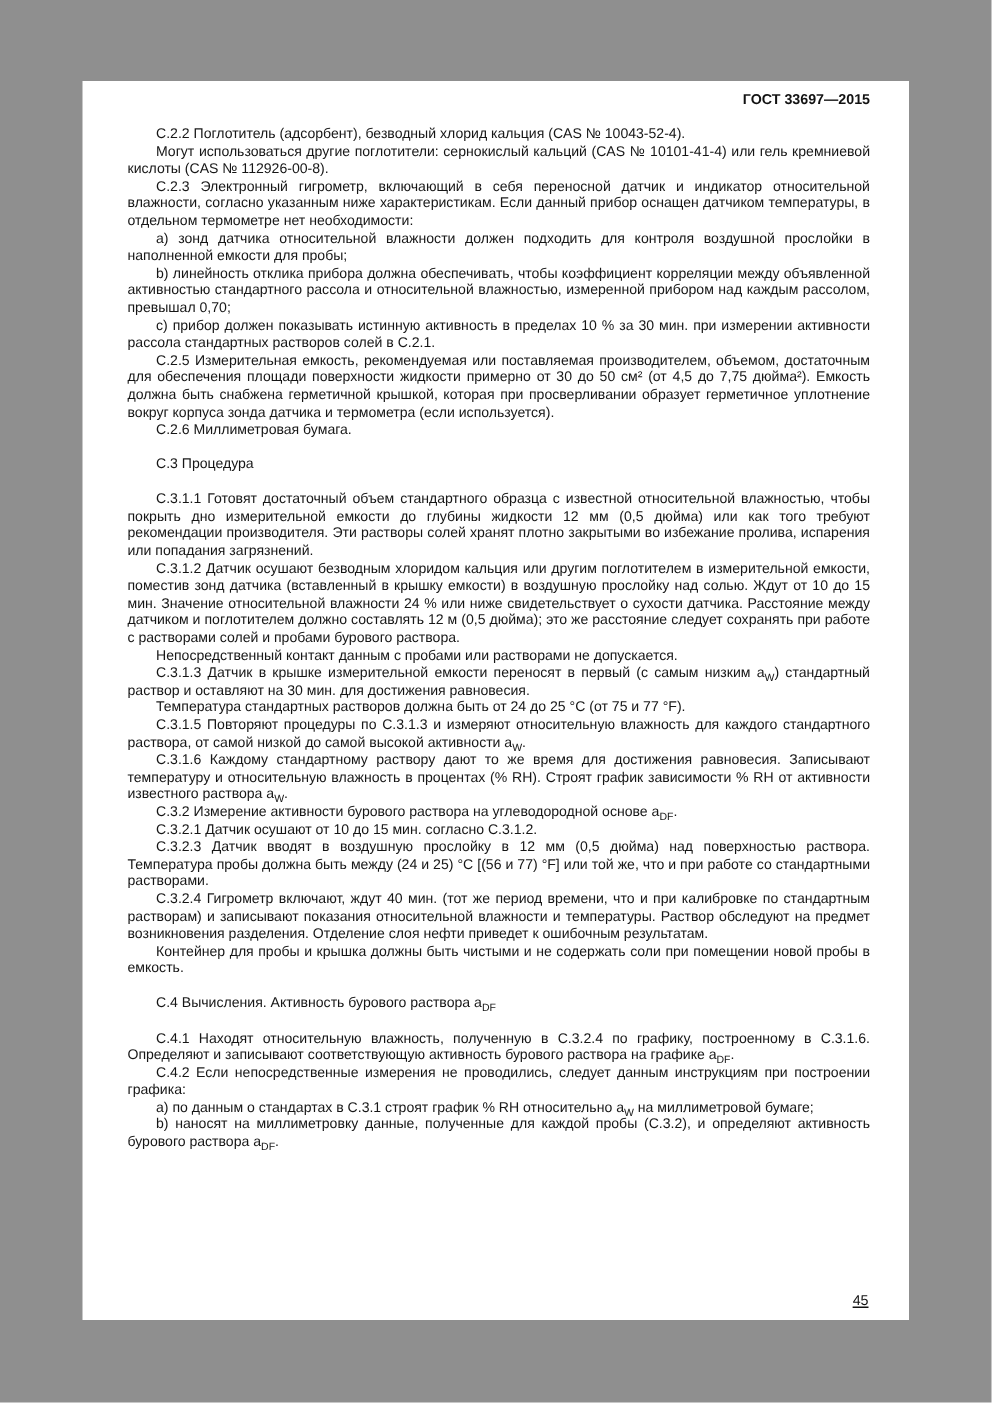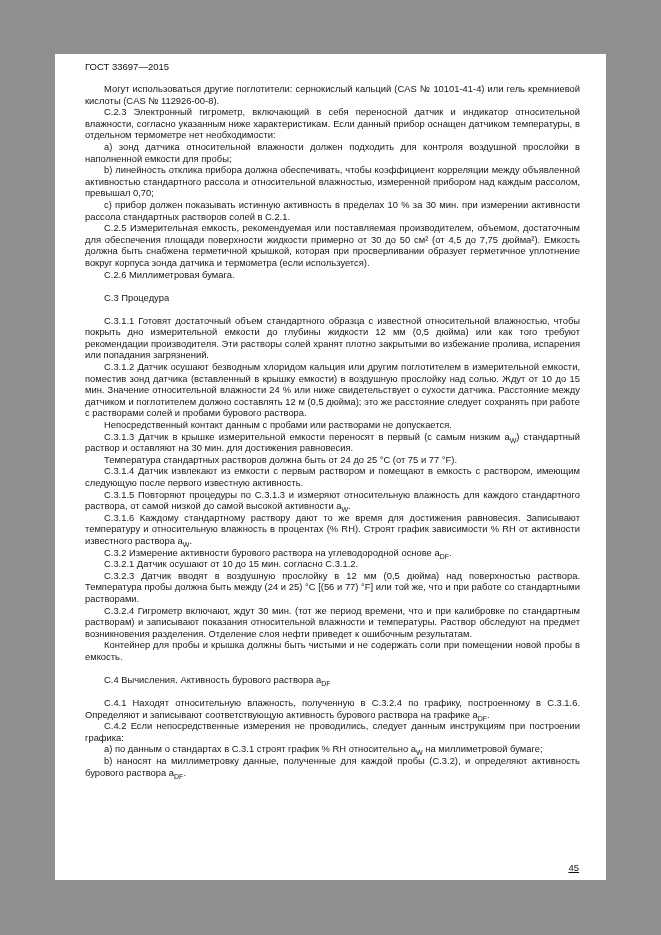--- a/index.html
+++ b/index.html
@@ -27,22 +27,22 @@
     height: 826px;
     background: #ffffff;
   }
   .page-inner {
     position: absolute;
     left: 30px;
     right: 26px;
     top: 7px;
   }
   .doc-header {
-    text-align: left;
-    font-weight: normal;
+    text-align: right;
+    font-weight: bold;
     font-size: 9.5px;
     color: #111;
     margin: 0 0 11px 0;
   }
   .doc-body {
     font-size: 9.4px;
     line-height: 11.6px;
     color: #161616;
   }
   p.para {
@@ -69,40 +69,40 @@
   }
 </style>
 </head>
 <body>
 
 <div class="viewport">
   <div class="page">
     <div class="page-inner">
       <div class="doc-header">ГОСТ 33697—2015</div>
       <div class="doc-body">
+          <p class="para">С.2.2 Поглотитель (адсорбент), безводный хлорид кальция (CAS № 10043-52-4).</p>
           <p class="para">Могут использоваться другие поглотители: сернокислый кальций (CAS № 10101-41-4) или гель кремниевой кислоты (CAS № 112926-00-8).</p>
           <p class="para">С.2.3 Электронный гигрометр, включающий в себя переносной датчик и индикатор относительной влажности, согласно указанным ниже характеристикам. Если данный прибор оснащен датчиком температуры, в отдельном термометре нет необходимости:</p>
           <p class="para">а) зонд датчика относительной влажности должен подходить для контроля воздушной прослойки в наполненной емкости для пробы;</p>
           <p class="para">b) линейность отклика прибора должна обеспечивать, чтобы коэффициент корреляции между объявленной активностью стандартного рассола и относительной влажностью, измеренной прибором над каждым рассолом, превышал 0,70;</p>
           <p class="para">с) прибор должен показывать истинную активность в пределах 10 % за 30 мин. при измерении активности рассола стандартных растворов солей в С.2.1.</p>
           <p class="para">С.2.5 Измерительная емкость, рекомендуемая или поставляемая производителем, объемом, достаточным для обеспечения площади поверхности жидкости примерно от 30 до 50 см² (от 4,5 до 7,75 дюйма²). Емкость должна быть снабжена герметичной крышкой, которая при просверливании образует герметичное уплотнение вокруг корпуса зонда датчика и термометра (если используется).</p>
           <p class="para">С.2.6 Миллиметровая бумага.</p>
           <p class="para h">С.3 Процедура</p>
           <p class="para">С.3.1.1 Готовят достаточный объем стандартного образца с известной относительной влажностью, чтобы покрыть дно измерительной емкости до глубины жидкости 12 мм (0,5 дюйма) или как того требуют рекомендации производителя. Эти растворы солей хранят плотно закрытыми во избежание пролива, испарения или попадания загрязнений.</p>
           <p class="para">С.3.1.2 Датчик осушают безводным хлоридом кальция или другим поглотителем в измерительной емкости, поместив зонд датчика (вставленный в крышку емкости) в воздушную прослойку над солью. Ждут от 10 до 15 мин. Значение относительной влажности 24 % или ниже свидетельствует о сухости датчика. Расстояние между датчиком и поглотителем должно составлять 12 м (0,5 дюйма); это же расстояние следует сохранять при работе с растворами солей и пробами бурового раствора.</p>
           <p class="para">Непосредственный контакт данным с пробами или растворами не допускается.</p>
           <p class="para">С.3.1.3 Датчик в крышке измерительной емкости переносят в первый (с самым низким a<sub>W</sub>) стандартный раствор и оставляют на 30 мин. для достижения равновесия.</p>
           <p class="para">Температура стандартных растворов должна быть от 24 до 25 °С (от 75 и 77 °F).</p>
-          <p class="para">С.3.1.4 Датчик извлекают из емкости с первым раствором и помещают в емкость с раствором, имеющим следующую после первого известную активность.</p>
           <p class="para">С.3.1.5 Повторяют процедуры по С.3.1.3 и измеряют относительную влажность для каждого стандартного раствора, от самой низкой до самой высокой активности a<sub>W</sub>.</p>
           <p class="para">С.3.1.6 Каждому стандартному раствору дают то же время для достижения равновесия. Записывают температуру и относительную влажность в процентах (% RH). Строят график зависимости % RH от активности известного раствора a<sub>W</sub>.</p>
           <p class="para">С.3.2 Измерение активности бурового раствора на углеводородной основе a<sub>DF</sub>.</p>
           <p class="para">С.3.2.1 Датчик осушают от 10 до 15 мин. согласно С.3.1.2.</p>
           <p class="para">С.3.2.3 Датчик вводят в воздушную прослойку в 12 мм (0,5 дюйма) над поверхностью раствора. Температура пробы должна быть между (24 и 25) °С [(56 и 77) °F] или той же, что и при работе со стандартными растворами.</p>
-          <p class="para">С.3.2.4 Гигрометр включают, ждут 30 мин. (тот же период времени, что и при калибровке по стандартным растворам) и записывают показания относительной влажности и температуры. Раствор обследуют на предмет возникновения разделения. Отделение слоя нефти приведет к ошибочным результатам.</p>
+          <p class="para">С.3.2.4 Гигрометр включают, ждут 40 мин. (тот же период времени, что и при калибровке по стандартным растворам) и записывают показания относительной влажности и температуры. Раствор обследуют на предмет возникновения разделения. Отделение слоя нефти приведет к ошибочным результатам.</p>
           <p class="para">Контейнер для пробы и крышка должны быть чистыми и не содержать соли при помещении новой пробы в емкость.</p>
           <p class="para h">С.4 Вычисления. Активность бурового раствора a<sub>DF</sub></p>
           <p class="para">С.4.1 Находят относительную влажность, полученную в С.3.2.4 по графику, построенному в С.3.1.6. Определяют и записывают соответствующую активность бурового раствора на графике a<sub>DF</sub>.</p>
           <p class="para">С.4.2 Если непосредственные измерения не проводились, следует данным инструкциям при построении графика:</p>
           <p class="para">а) по данным о стандартах в С.3.1 строят график % RH относительно a<sub>W</sub> на миллиметровой бумаге;</p>
           <p class="para">b) наносят на миллиметровку данные, полученные для каждой пробы (С.3.2), и определяют активность бурового раствора a<sub>DF</sub>.</p>
         </div>
     </div>
     <div class="page-num">45</div>
   </div>

